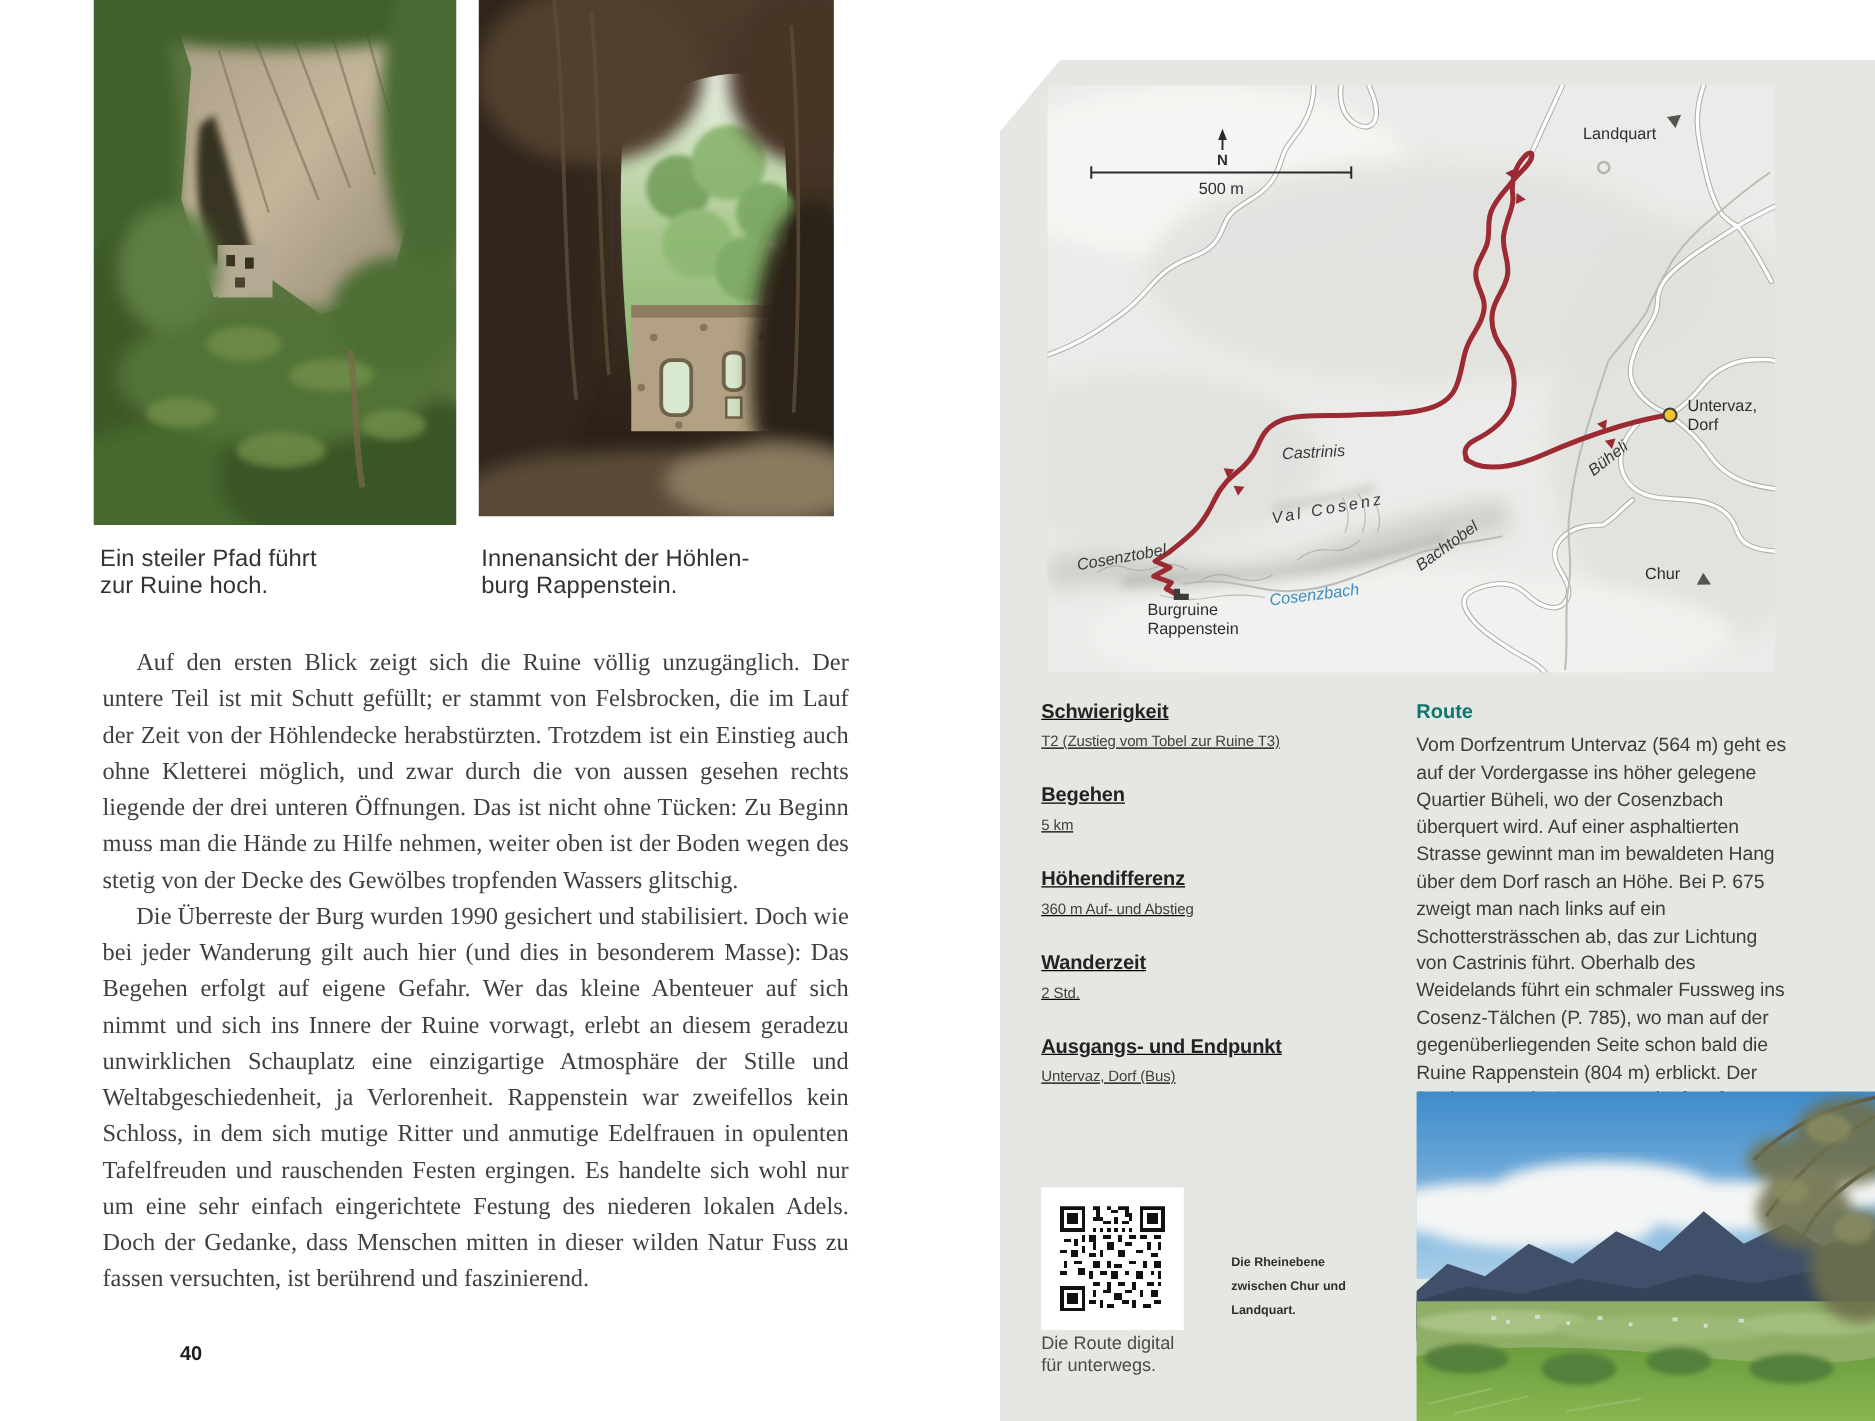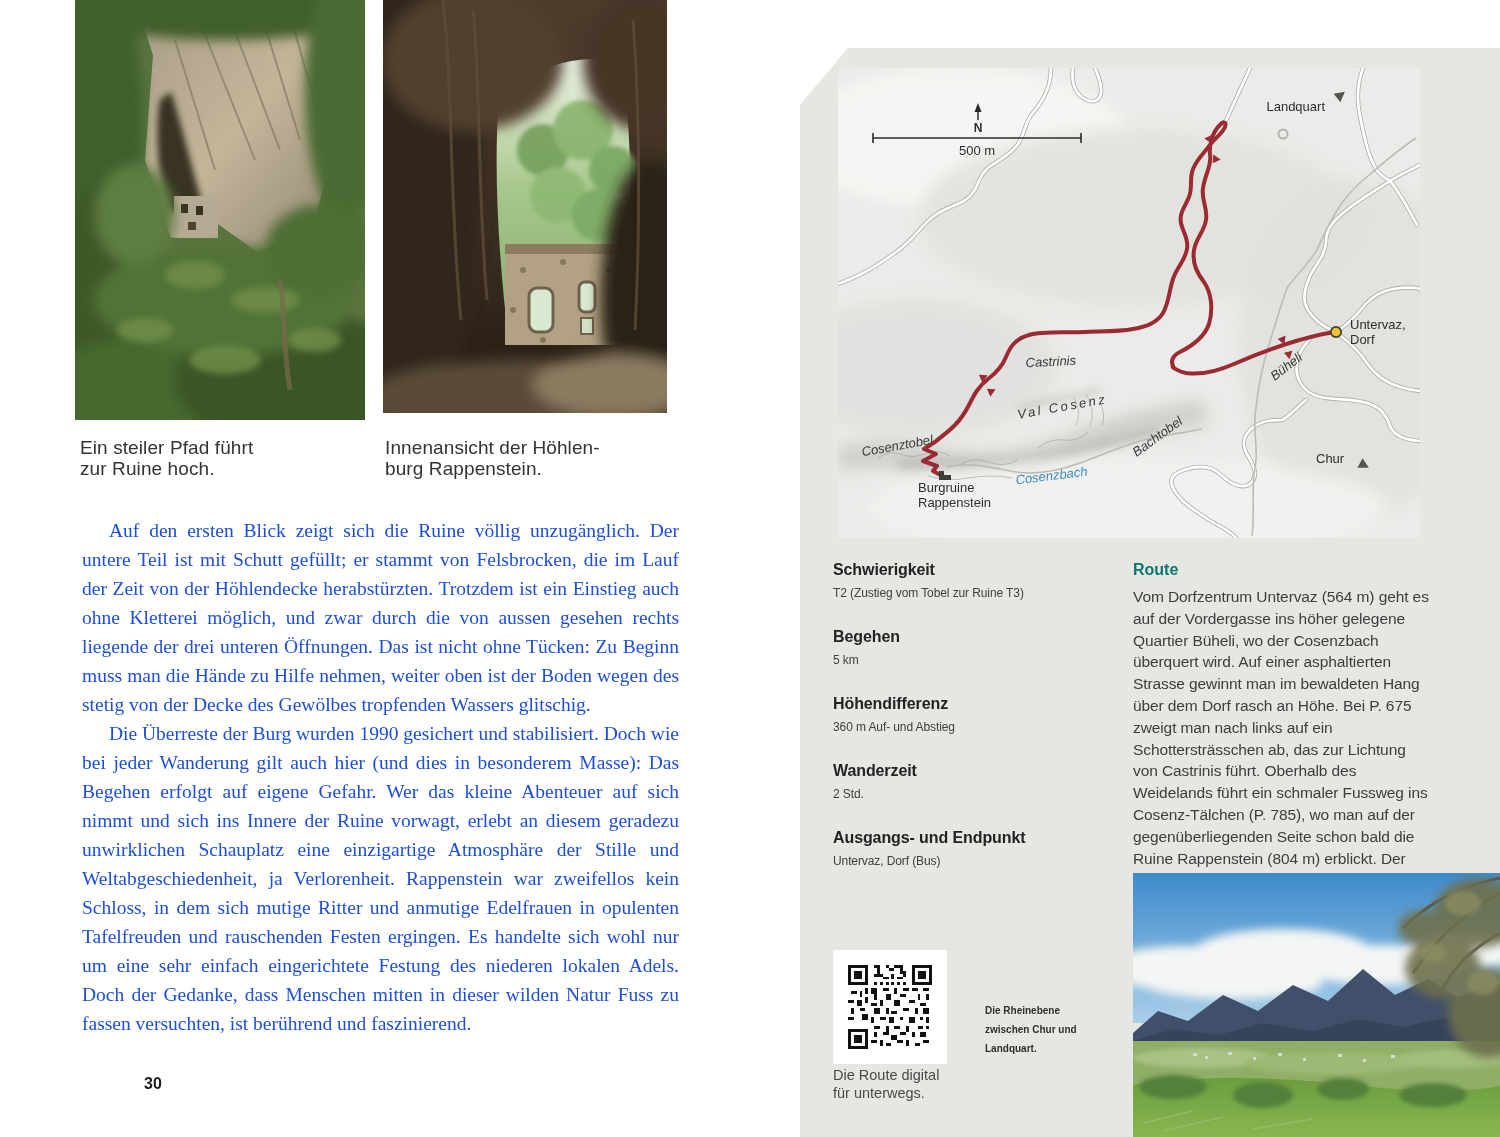--- a/index.html
+++ b/index.html
@@ -12,40 +12,40 @@
   
   .photo{position:absolute;overflow:hidden;background:#777;}
   .photo svg{display:block;}
   .photo-caption{
     position:absolute;font-size:19px;line-height:21px;color:#333;
     white-space:pre-line;letter-spacing:.1px;
   }
   .article{
     position:absolute;left:82px;top:516px;width:597px;
     font-family:"Liberation Serif","DejaVu Serif",serif;
-    font-size:19.5px;line-height:29px;color:#1d4ed8;
+    font-size:19.5px;line-height:29px;color:#404040;
     text-align:justify;
   }
   .article p{margin:0;text-indent:27px;}
   .page-number{
     position:absolute;left:144px;top:1075px;
     font-size:16px;font-weight:bold;color:#1c1c1c;
   }
 
   
   .panel{
     position:absolute;left:800px;top:48px;width:700px;height:1089px;
     background:#e5e7e2;
     clip-path:polygon(0 57px,48px 0,100% 0,100% 100%,0 100%);
   }
   .map-box{position:absolute;left:838px;top:68px;width:582px;height:470px;}
   .map-box svg{display:block;}
 
   .info-col{position:absolute;left:833px;top:560px;width:280px;}
-  .info-block{margin-bottom:24px;}
+  .info-block{margin-bottom:24px;text-decoration:underline;}
   .info-label{font-size:16px;font-weight:bold;color:#232323;line-height:20px;margin-bottom:3px;letter-spacing:-.1px;}
   .info-value{font-size:12px;color:#404040;line-height:20px;letter-spacing:-.1px;}
 
   .route-col{position:absolute;left:1133px;top:560px;width:297px;}
   .route-label{font-size:16px;font-weight:bold;color:#0f766e;line-height:20px;margin-bottom:6px;}
   .route-text{font-size:15.5px;color:#3d3d3d;line-height:21.8px;letter-spacing:-.1px;}
 
   .qr-box{
     position:absolute;left:833px;top:950px;width:114px;height:114px;background:#ffffff;
   }
@@ -183,21 +183,21 @@
 <div class="photo-caption" style="left:80px;top:437px;width:220px;">Ein steiler Pfad führt
 zur Ruine hoch.</div>
 <div class="photo-caption" style="left:385px;top:437px;width:240px;">Innenansicht der Höhlen-
 burg Rappenstein.</div>
 
 <div class="article">
   <p>Auf den ersten Blick zeigt sich die Ruine völlig unzugänglich. Der untere Teil ist mit Schutt gefüllt; er stammt von Felsbrocken, die im Lauf der Zeit von der Höhlendecke herabstürzten. Trotzdem ist ein Einstieg auch ohne Kletterei möglich, und zwar durch die von aussen gesehen rechts liegende der drei unteren Öffnungen. Das ist nicht ohne Tücken: Zu Beginn muss man die Hände zu Hilfe nehmen, weiter oben ist der Boden wegen des stetig von der Decke des Gewölbes tropfenden Wassers glitschig.</p>
   <p>Die Überreste der Burg wurden 1990 gesichert und stabilisiert. Doch wie bei jeder Wanderung gilt auch hier (und dies in besonderem Masse): Das Begehen erfolgt auf eigene Gefahr. Wer das kleine Abenteuer auf sich nimmt und sich ins Innere der Ruine vorwagt, erlebt an diesem geradezu unwirklichen Schauplatz eine einzigartige Atmosphäre der Stille und Weltabgeschiedenheit, ja Verlorenheit. Rappenstein war zweifellos kein Schloss, in dem sich mutige Ritter und anmutige Edelfrauen in opulenten Tafelfreuden und rauschenden Festen ergingen. Es handelte sich wohl nur um eine sehr einfach eingerichtete Festung des niederen lokalen Adels. Doch der Gedanke, dass Menschen mitten in dieser wilden Natur Fuss zu fassen versuchten, ist berührend und faszinierend.</p>
 </div>
 
-<div class="page-number">30</div>
+<div class="page-number">40</div>
 
 <div class="panel"></div>
 
 <div class="map-box">
   <svg width="582" height="470" viewBox="0 0 582 470">
     <defs>
       <filter id="mb8" x="-40%" y="-40%" width="180%" height="180%">
           <feGaussianBlur stdDeviation="8"></feGaussianBlur>
         </filter>
       <filter id="mb4" x="-40%" y="-40%" width="180%" height="180%">

